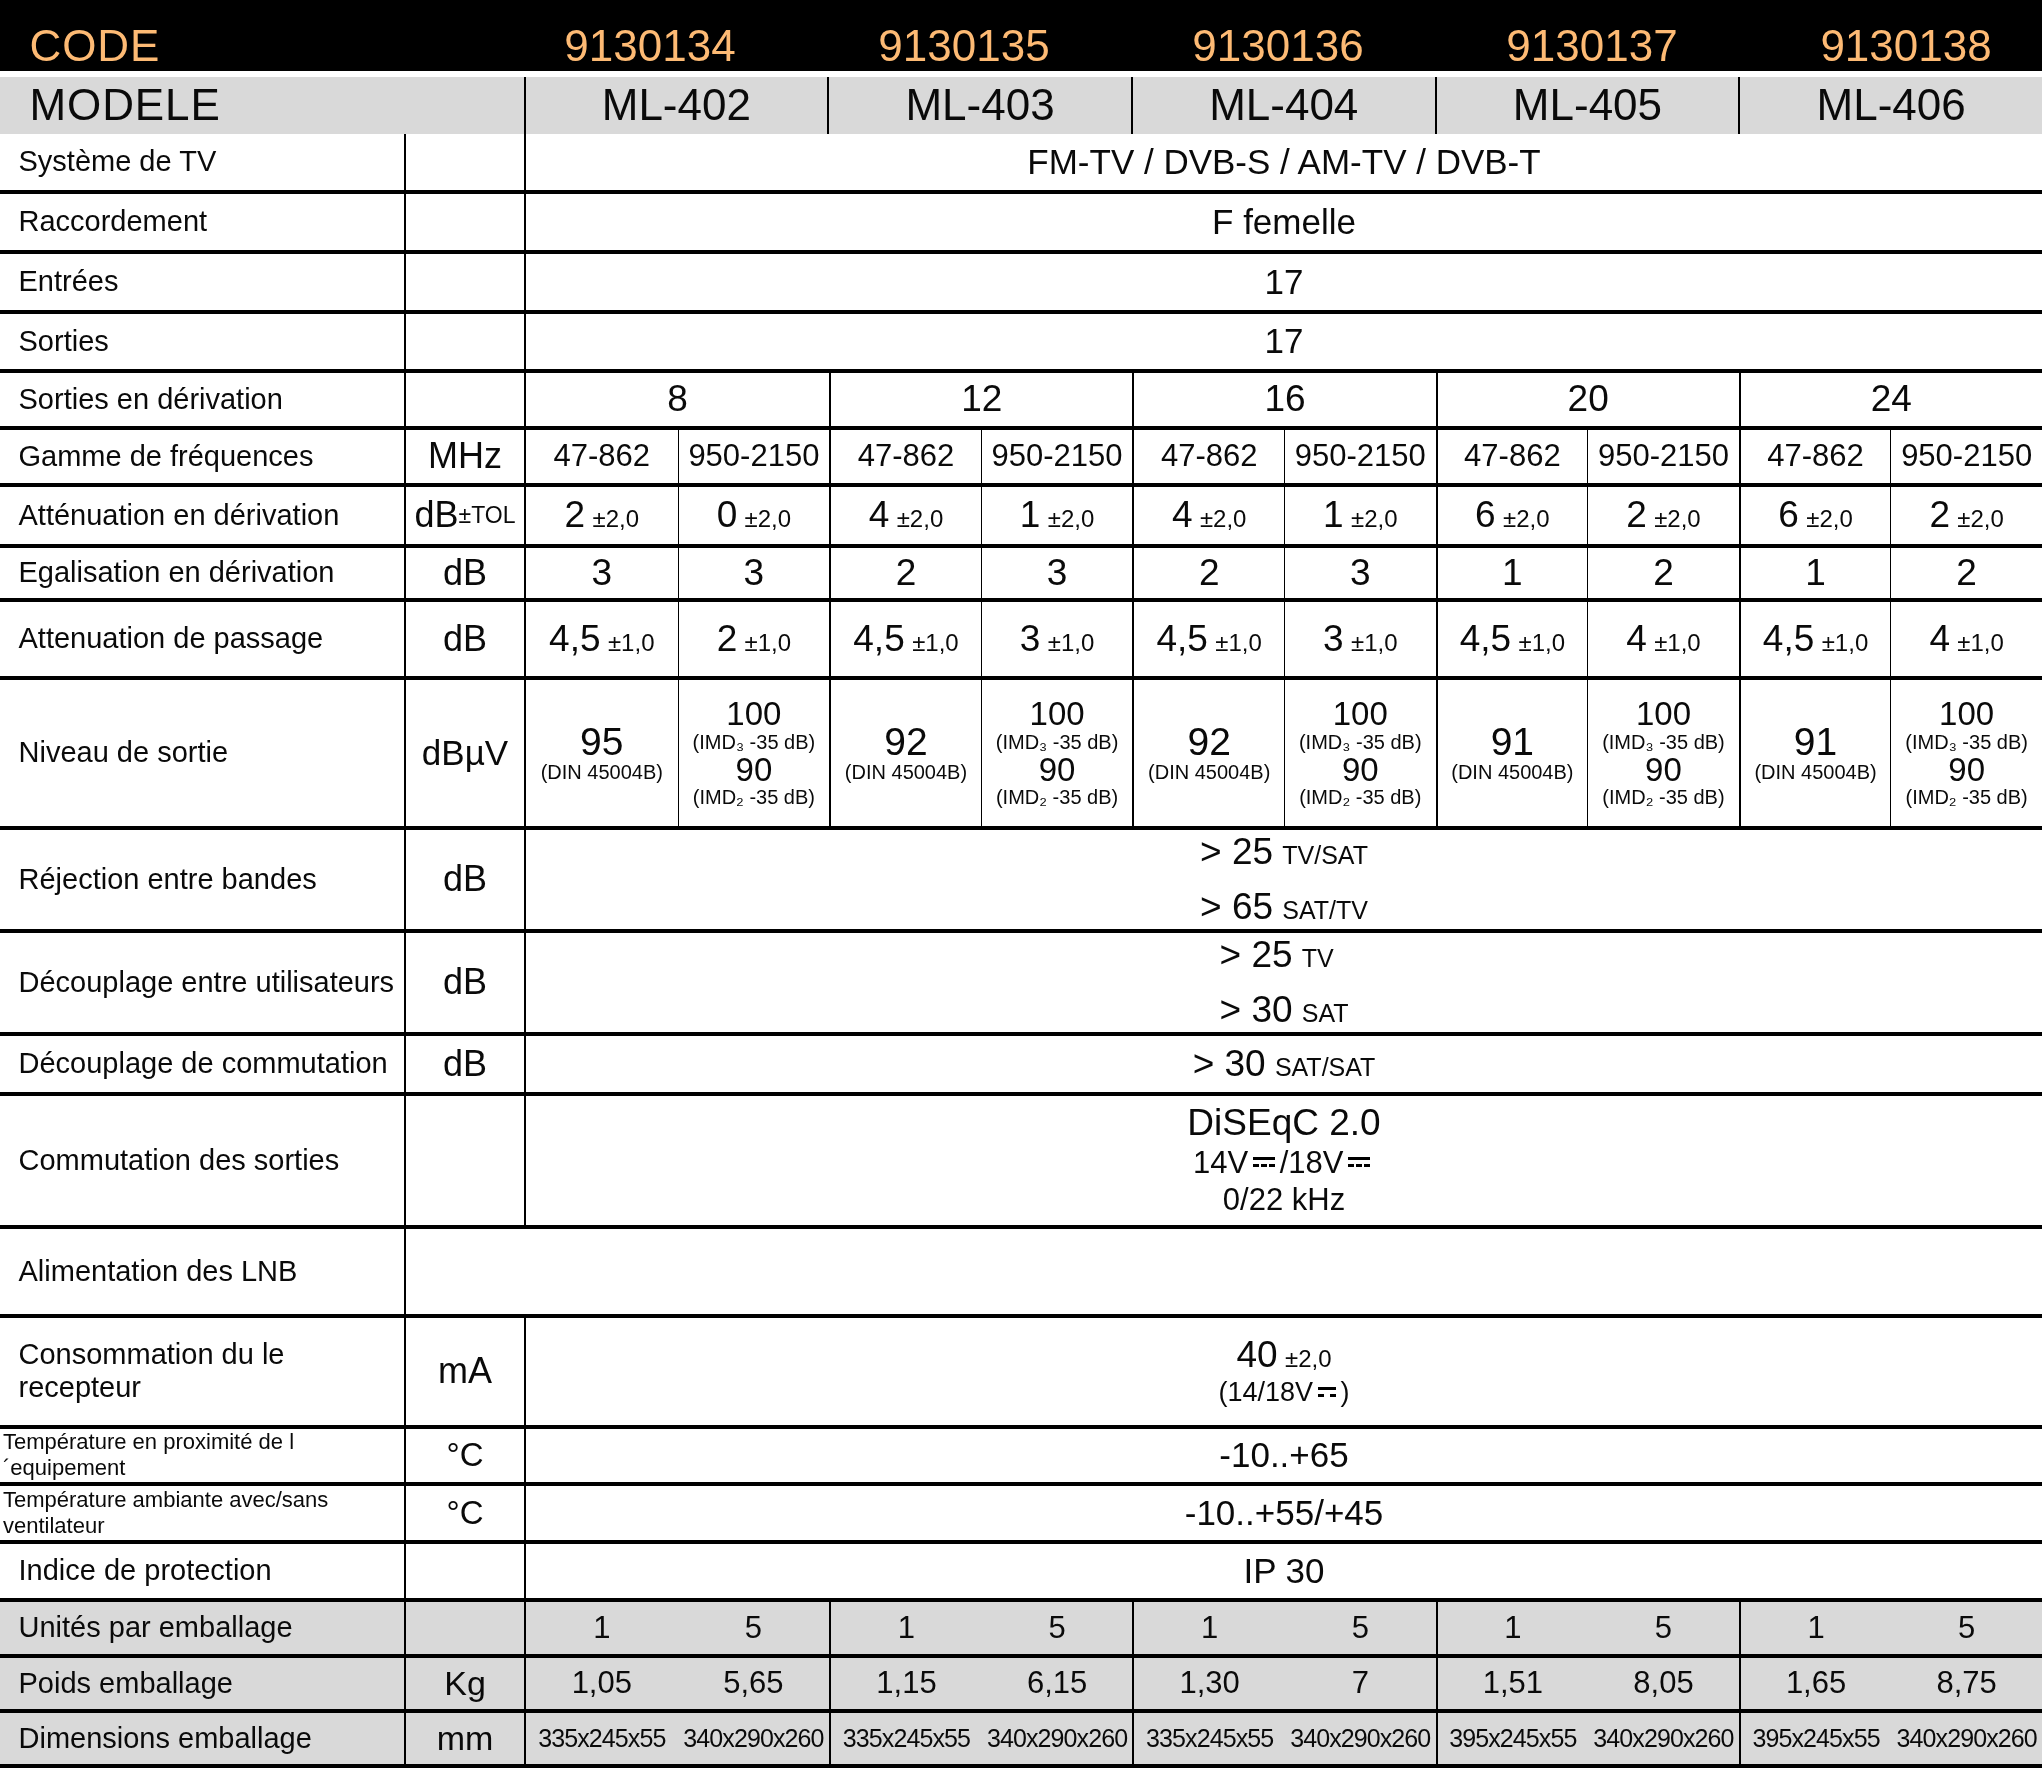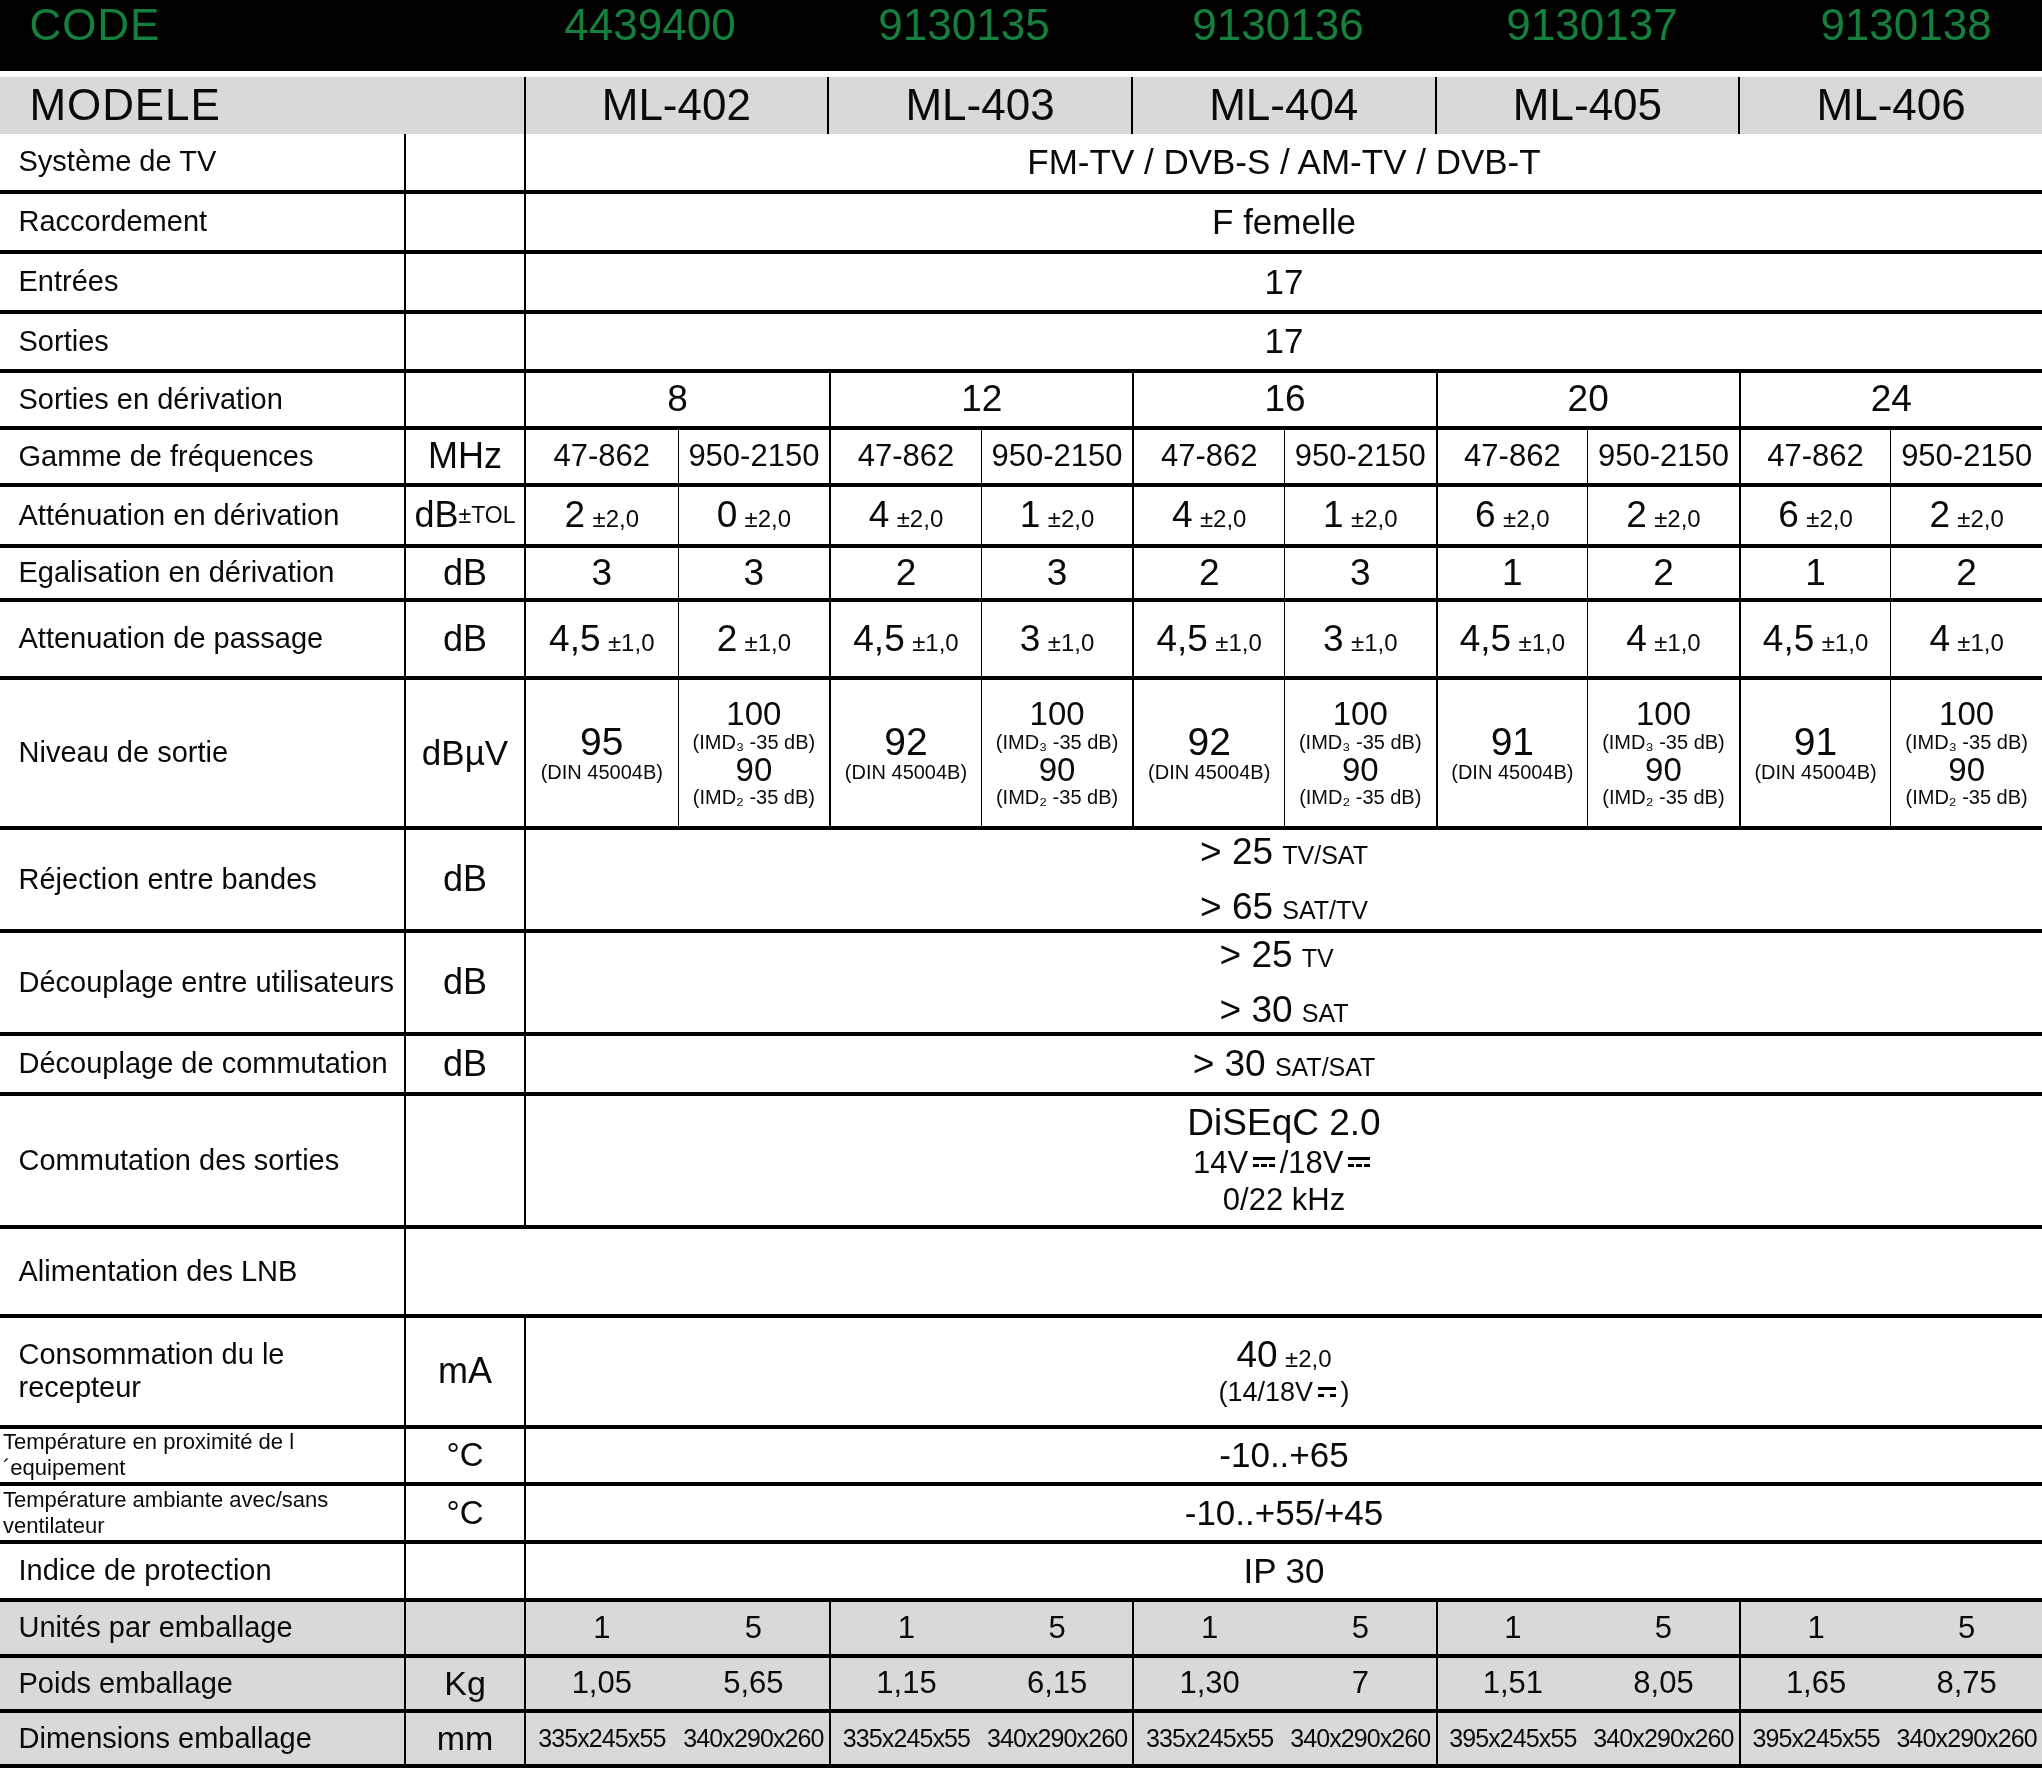--- a/index.html
+++ b/index.html
@@ -7,21 +7,21 @@
     position:relative;
     width:2042px;height:1790px;
     font-family:"Liberation Sans","DejaVu Sans",sans-serif;
     color:#0a0a0a;
     background:#fff;
     overflow:hidden;
   }
   .row{display:flex;box-sizing:border-box;background:#fff;}
   .brow{border-bottom:4.6px solid #000;}
   
-  .code-row{background:#000;color:#15803d;align-items:flex-start;gap:42px;}
+  .code-row{background:#000;color:#fdba74;align-items:flex-end;gap:42px;}
   .gap-row{background:#fff;}
   .modele-row{background:#d9d9d9;align-items:stretch;}
   .hdr-label{width:524px;display:flex;align-items:center;padding-left:29.5px;box-sizing:border-box;font-size:44px;letter-spacing:0.9px;}
   .hdr-cell{width:304px;display:flex;align-items:center;justify-content:center;box-sizing:border-box;font-size:44px;}
   .modele-row .hdr-cell{border-left:2.8px solid #000;}
   
   .lc{width:404px;display:flex;align-items:center;padding-left:18.5px;box-sizing:border-box;font-size:29px;}
   .lc.small{font-size:22px;padding-left:3px;}
   .uc{width:120px;border-left:2.8px solid #000;display:flex;align-items:baseline;justify-content:center;align-items:center;box-sizing:border-box;font-size:36px;}
   .uc .usmall{font-size:23px;letter-spacing:0;}
@@ -60,21 +60,21 @@
   .dc-icon::before{content:"";position:absolute;left:1.8px;right:1.8px;top:1.8px;border-top:3.2px solid #000;}
   .dc-icon::after{content:"";position:absolute;left:1.8px;right:1.8px;top:9.2px;border-top:3.2px dashed #000;}
 </style>
 </head>
 <body>
 
 <div id="sheet">
 
   <div class="row code-row" style="height:71px">
     <div class="hdr-label">CODE</div>
-    <div class="hdr-cell">4439400</div>
+    <div class="hdr-cell">9130134</div>
     <div class="hdr-cell">9130135</div>
     <div class="hdr-cell">9130136</div>
     <div class="hdr-cell">9130137</div>
     <div class="hdr-cell">9130138</div>
   </div>
 
   <div class="row gap-row" style="height:5.5px"></div>
 
   <div class="row modele-row" style="height:57px">
     <div class="hdr-label">MODELE</div>

